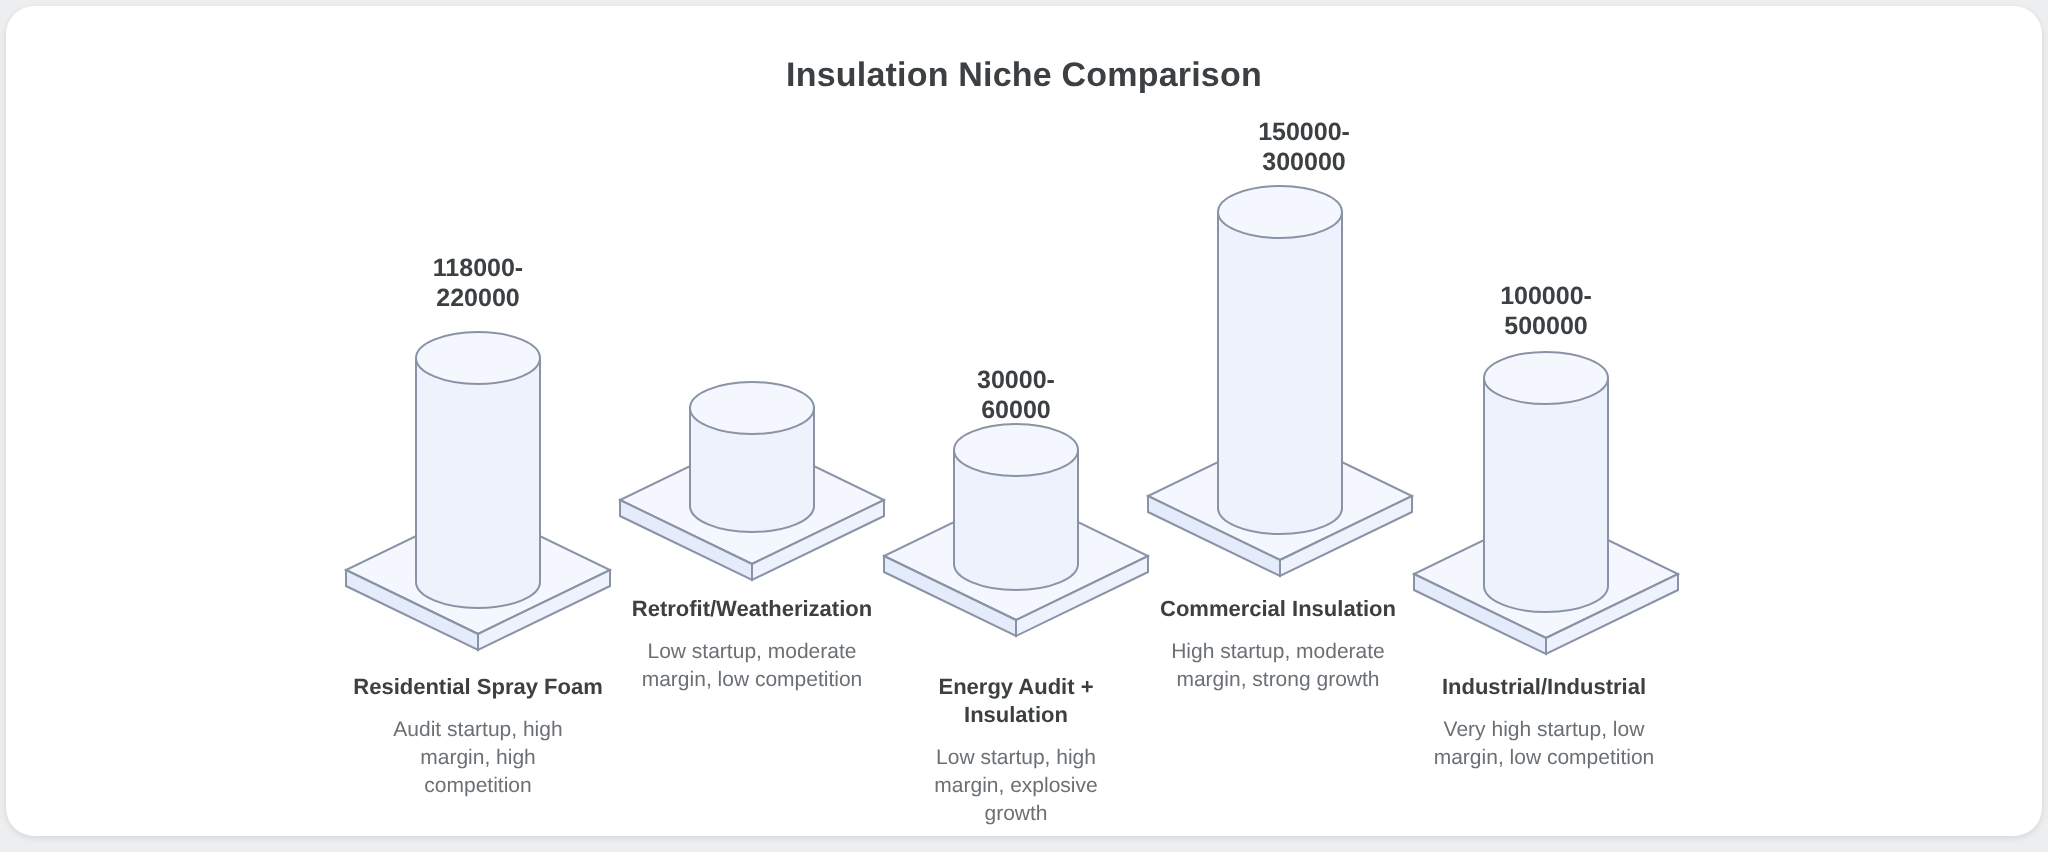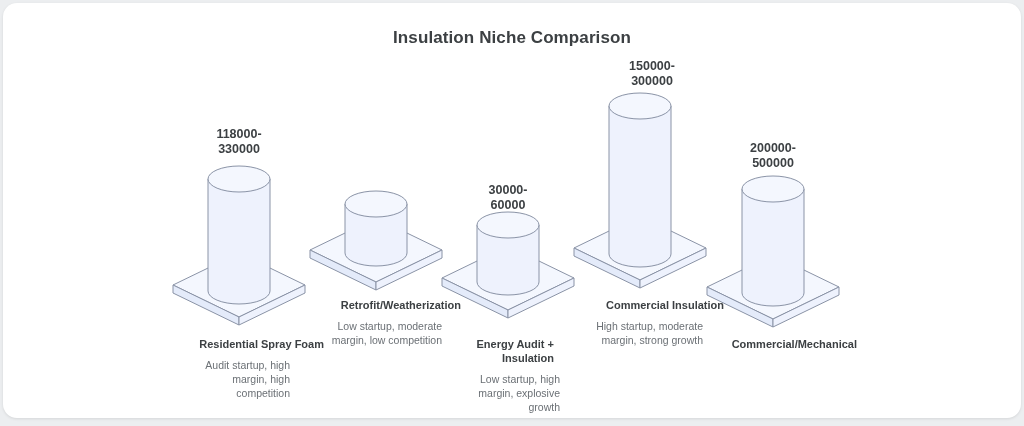--- a/index.html
+++ b/index.html
@@ -47,21 +47,21 @@
     position: absolute;
     text-align: center;
     font-size: 12.5px;
     font-weight: bold;
     color: #3c4043;
     line-height: 15px;
     width: 140px;
   }
   .group-label {
     position: absolute;
-    text-align: right;
+    text-align: center;
     width: 170px;
   }
   .group-label .gl-name {
     font-size: 11px;
     font-weight: bold;
     color: #3c4043;
     line-height: 14px;
     display: block;
   }
   .group-label .gl-desc {
@@ -124,32 +124,32 @@
       <polygon points="770,252 836,284 770,316 704,284" fill="#f4f7fe" stroke="#8a93a6" stroke-width="1"></polygon>
       <polygon points="704,284 770,316 770,324 704,292" fill="#e4ebfa" stroke="#8a93a6" stroke-width="1"></polygon>
       <polygon points="770,316 836,284 836,292 770,324" fill="#eef2fd" stroke="#8a93a6" stroke-width="1"></polygon>
       <path d="M739,186 L739,290 A31,13 0 0 0 801,290 L801,186 Z" fill="#eef2fd" stroke="#8a93a6" stroke-width="1"></path>
       <ellipse cx="770" cy="186" rx="31" ry="13" fill="#f4f7fe" stroke="#8a93a6" stroke-width="1"></ellipse>
     </g>
   </svg>
 
   <div class="value-label" style="left:166px; top:124px;text-align:center;">
     <div>118000-</div>
-    <div>330000</div>
+    <div>220000</div>
   </div>
   <div class="value-label" style="left:435px; top:180px;">
     <div>30000-</div>
     <div>60000</div>
   </div>
   <div class="value-label" style="left:579px; top:56px;">
     <div>150000-</div>
     <div>300000</div>
   </div>
   <div class="value-label" style="left:700px; top:138px;">
-    <div>200000-</div>
+    <div>100000-</div>
     <div>500000</div>
   </div>
 
   <div class="group-label" style="left:151px; top:334px; width:170px;">
     <span class="gl-name">Residential Spray Foam</span>
     <span class="gl-desc" style="display:block; max-width:102px; margin-left:auto; margin-right:auto;">Audit startup, high margin, high competition</span>
   </div>
 
   <div class="group-label" style="left:288px; top:295px; width:170px;">
     <span class="gl-name">Retrofit/Weatherization</span>
@@ -160,16 +160,17 @@
     <span class="gl-name" style="max-width:92px; margin-left:auto; margin-right:auto;">Energy Audit + Insulation</span>
     <span class="gl-desc" style="display:block; max-width:104px; margin-left:auto; margin-right:auto;">Low startup, high margin, explosive growth</span>
   </div>
 
   <div class="group-label" style="left:551px; top:295px; width:170px;">
     <span class="gl-name">Commercial Insulation</span>
     <span class="gl-desc" style="display:block; max-width:128px; margin-left:auto; margin-right:auto;">High startup, moderate margin, strong growth</span>
   </div>
 
   <div class="group-label" style="left:684px; top:334px; width:170px;">
-    <span class="gl-name">Commercial/Mechanical</span>
+    <span class="gl-name">Industrial/Industrial</span>
+    <span class="gl-desc" style="display:block; max-width:122px; margin-left:auto; margin-right:auto;">Very high startup, low margin, low competition</span>
   </div>
 
 </div>
 
 </body></html>

